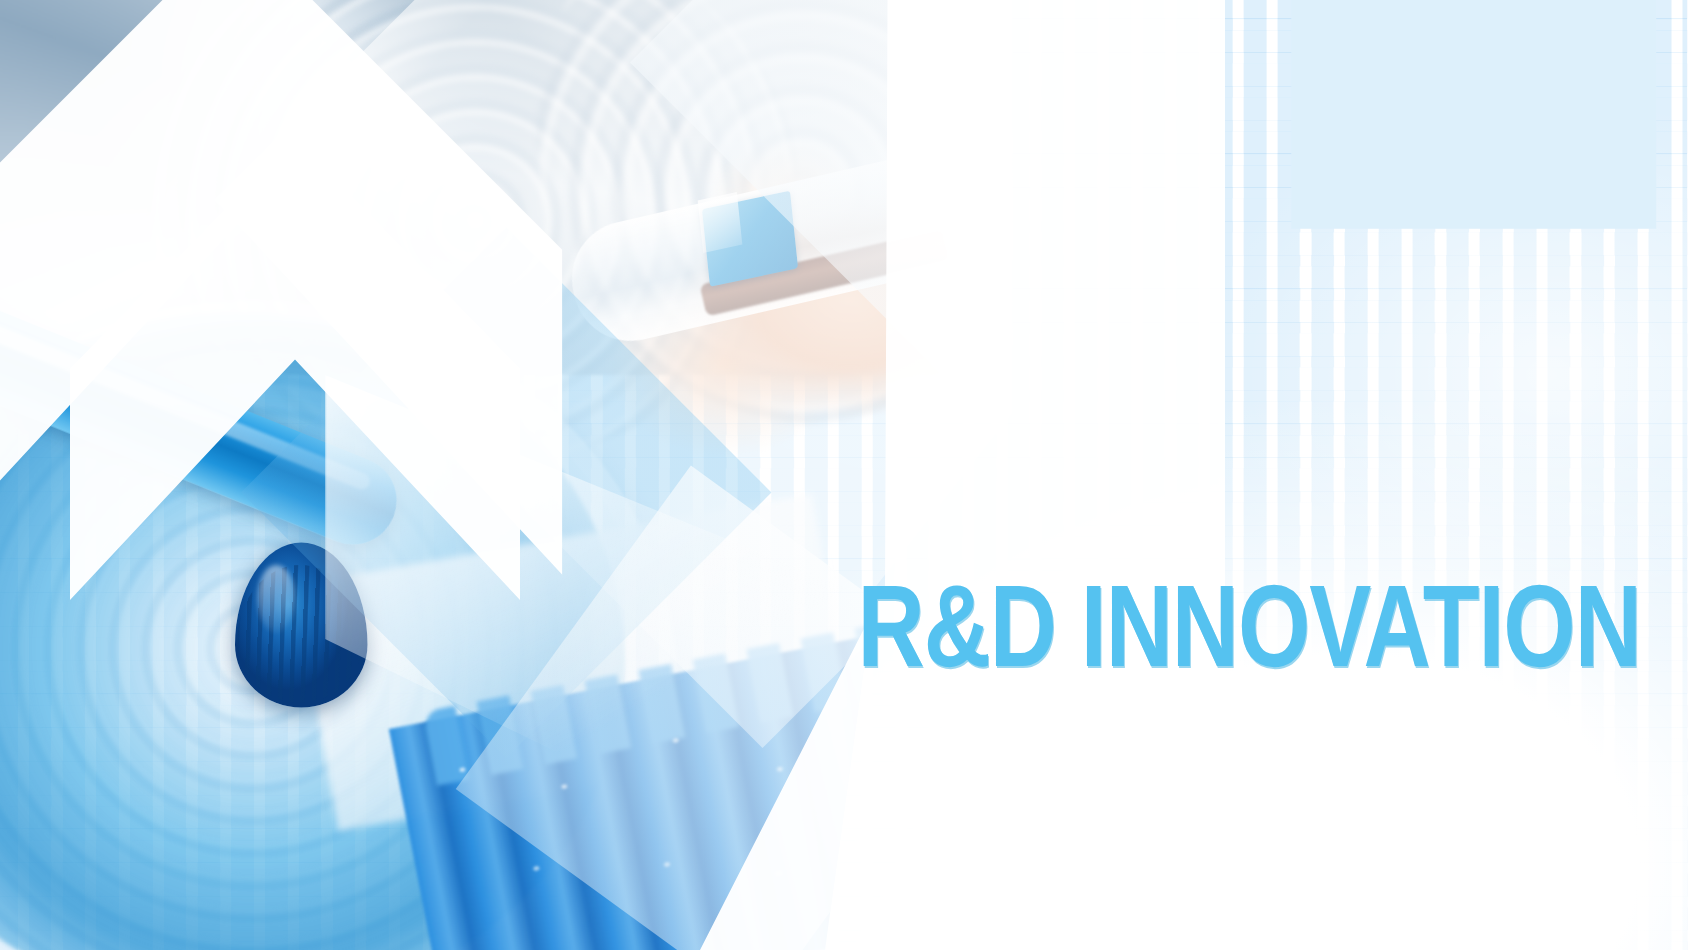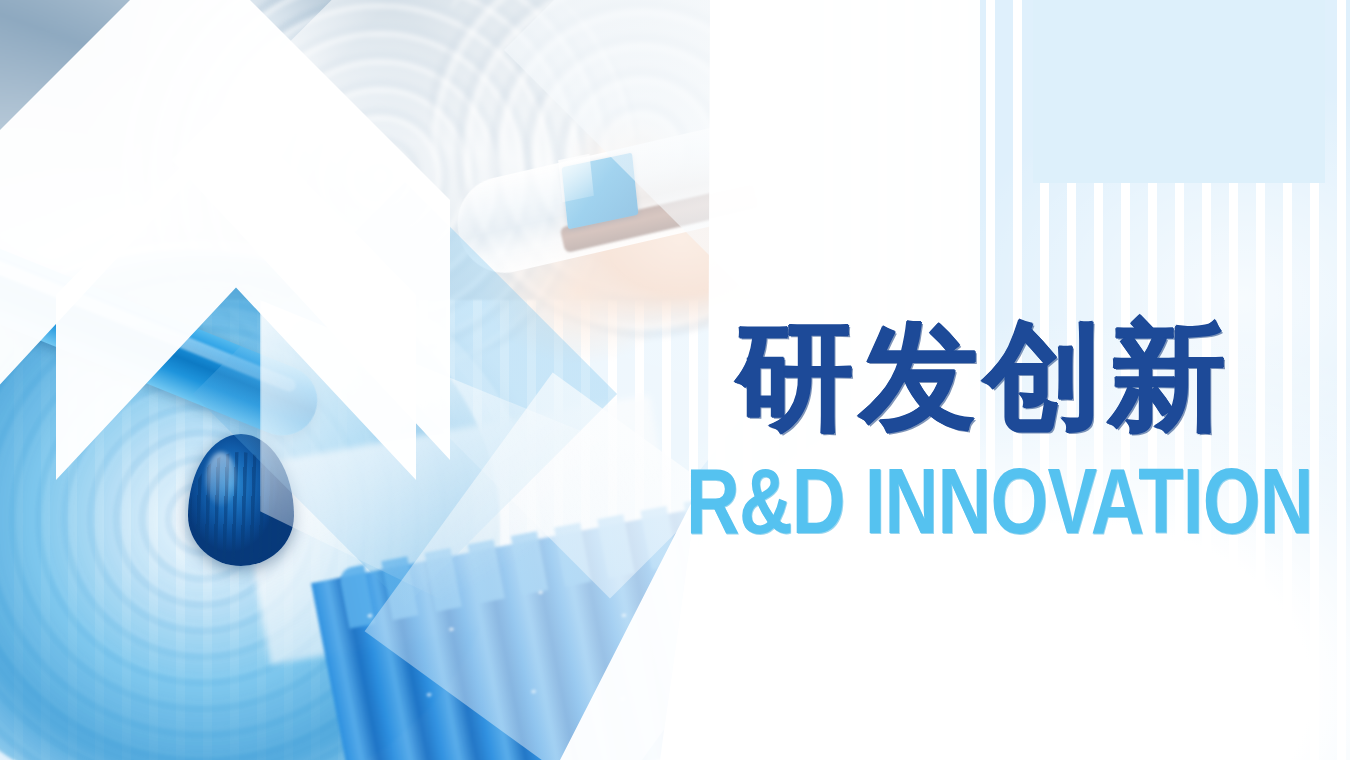--- a/index.html
+++ b/index.html
@@ -360,17 +360,16 @@
     <div class="chev chev-white-big"></div>
     <div class="chev chev-white-small"></div>
   </div>
 
   <div class="wedge-right"></div>
 
   <div class="logo-panel">
     
   </div>
 
-  <div class="title-cn">研发创新</div>
 
   <div class="title-en">R&amp;D INNOVATION</div>
 
 </div>
 
 </body></html>

